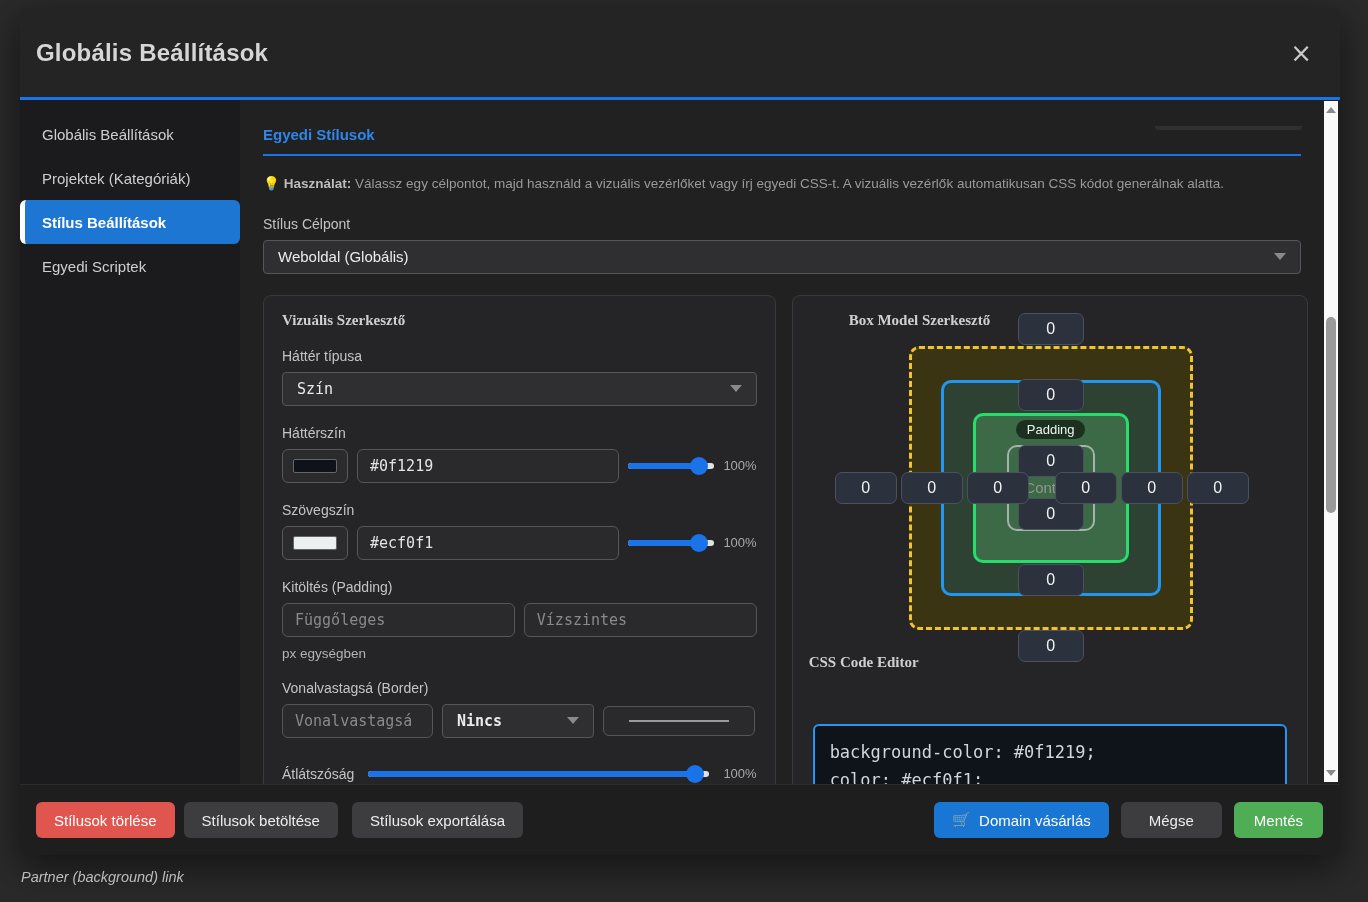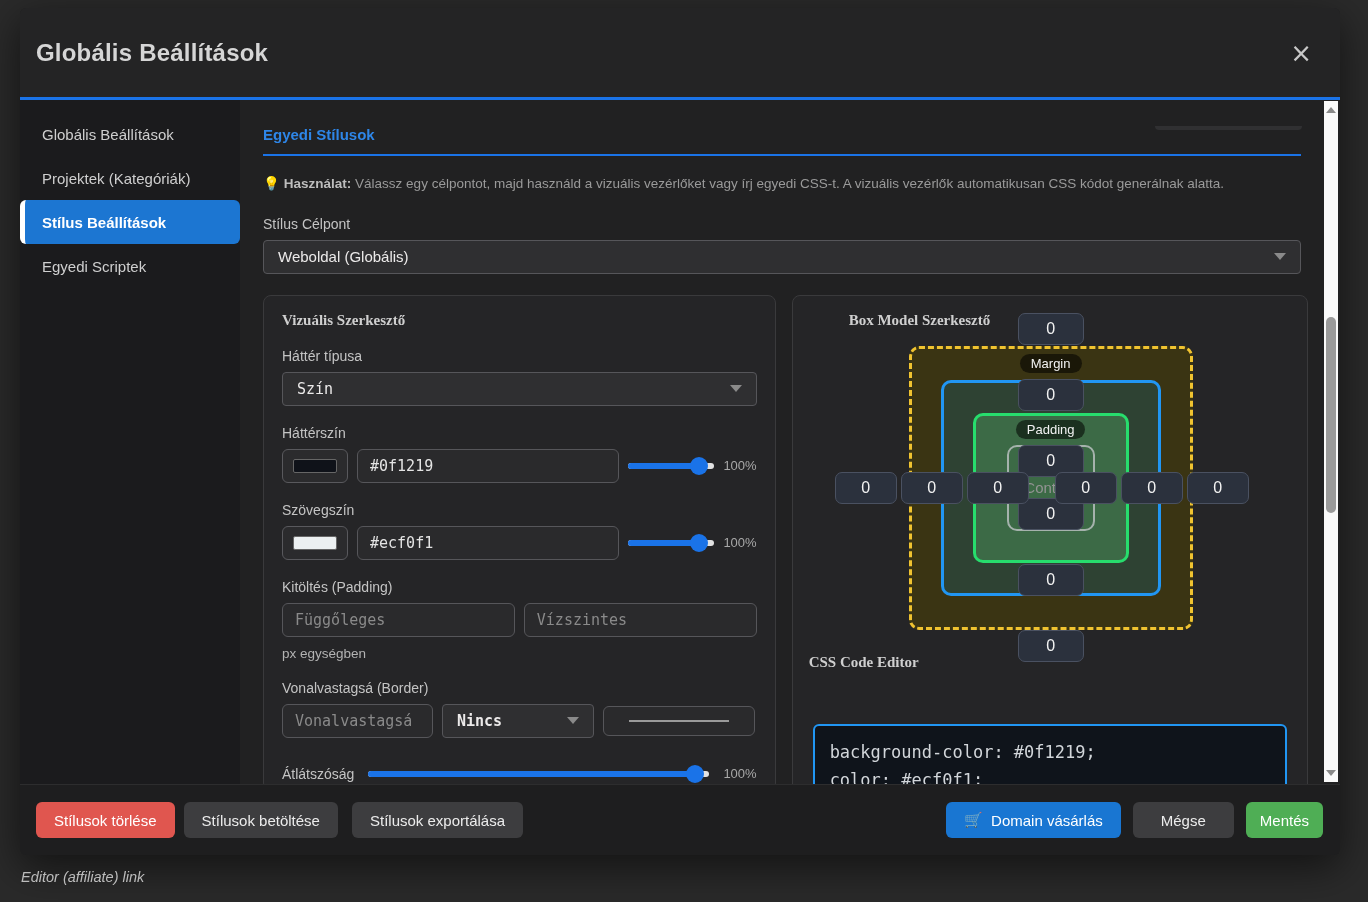--- a/index.html
+++ b/index.html
@@ -274,21 +274,20 @@
             </div>
 
             <div class="panel panel-right">
               <h3 class="bm-abs bm-title">Box Model Szerkesztő</h3>
 
               <div class="bm-abs bm-box bm-margin"></div>
               <div class="bm-abs bm-box bm-border"></div>
               <div class="bm-abs bm-box bm-padding"></div>
               <div class="bm-abs bm-content"></div>
 
-              <div class="bm-abs bm-zone-label" style="left:116px; top:58px; width:284px;"><span>Margin</span></div>
               <div class="bm-abs bm-zone-label" style="left:180px; top:124px; width:156px;"><span>Padding</span></div>
               <div class="bm-abs bm-content-label">Content</div>
 
               <div class="bm-abs bm-val" style="left:225px; top:17px;">0</div>
               <div class="bm-abs bm-val" style="left:225px; top:83px;">0</div>
               <div class="bm-abs bm-val" style="left:225px; top:149px;">0</div>
               <div class="bm-abs bm-val" style="left:225px; top:202px;">0</div>
               <div class="bm-abs bm-val" style="left:225px; top:268px;">0</div>
               <div class="bm-abs bm-val" style="left:225px; top:334px;">0</div>
 
@@ -322,18 +321,18 @@
   <div class="modal-footer">
     <button class="btn btn-danger">Stílusok törlése</button>
     <button class="btn btn-gray gap9">Stílusok betöltése</button>
     <button class="btn btn-gray gap14">Stílusok exportálása</button>
     <div class="footer-right">
       <button class="btn btn-blue">
         <span class="cart">🛒</span>
         <span>Domain vásárlás</span>
       </button>
       <button class="btn btn-gray gap12" style="padding:0 28px;">Mégse</button>
-      <button class="btn btn-green gap12" style="padding:0 14px;">Mentés</button>
+      <button class="btn btn-green gap12" style="padding:0 20px;">Mentés</button>
     </div>
   </div>
 </div>
 
-<div class="partner-link">Editor (affiliate) link</div>
+<div class="partner-link">Partner (background) link</div>
 
 </body></html>

